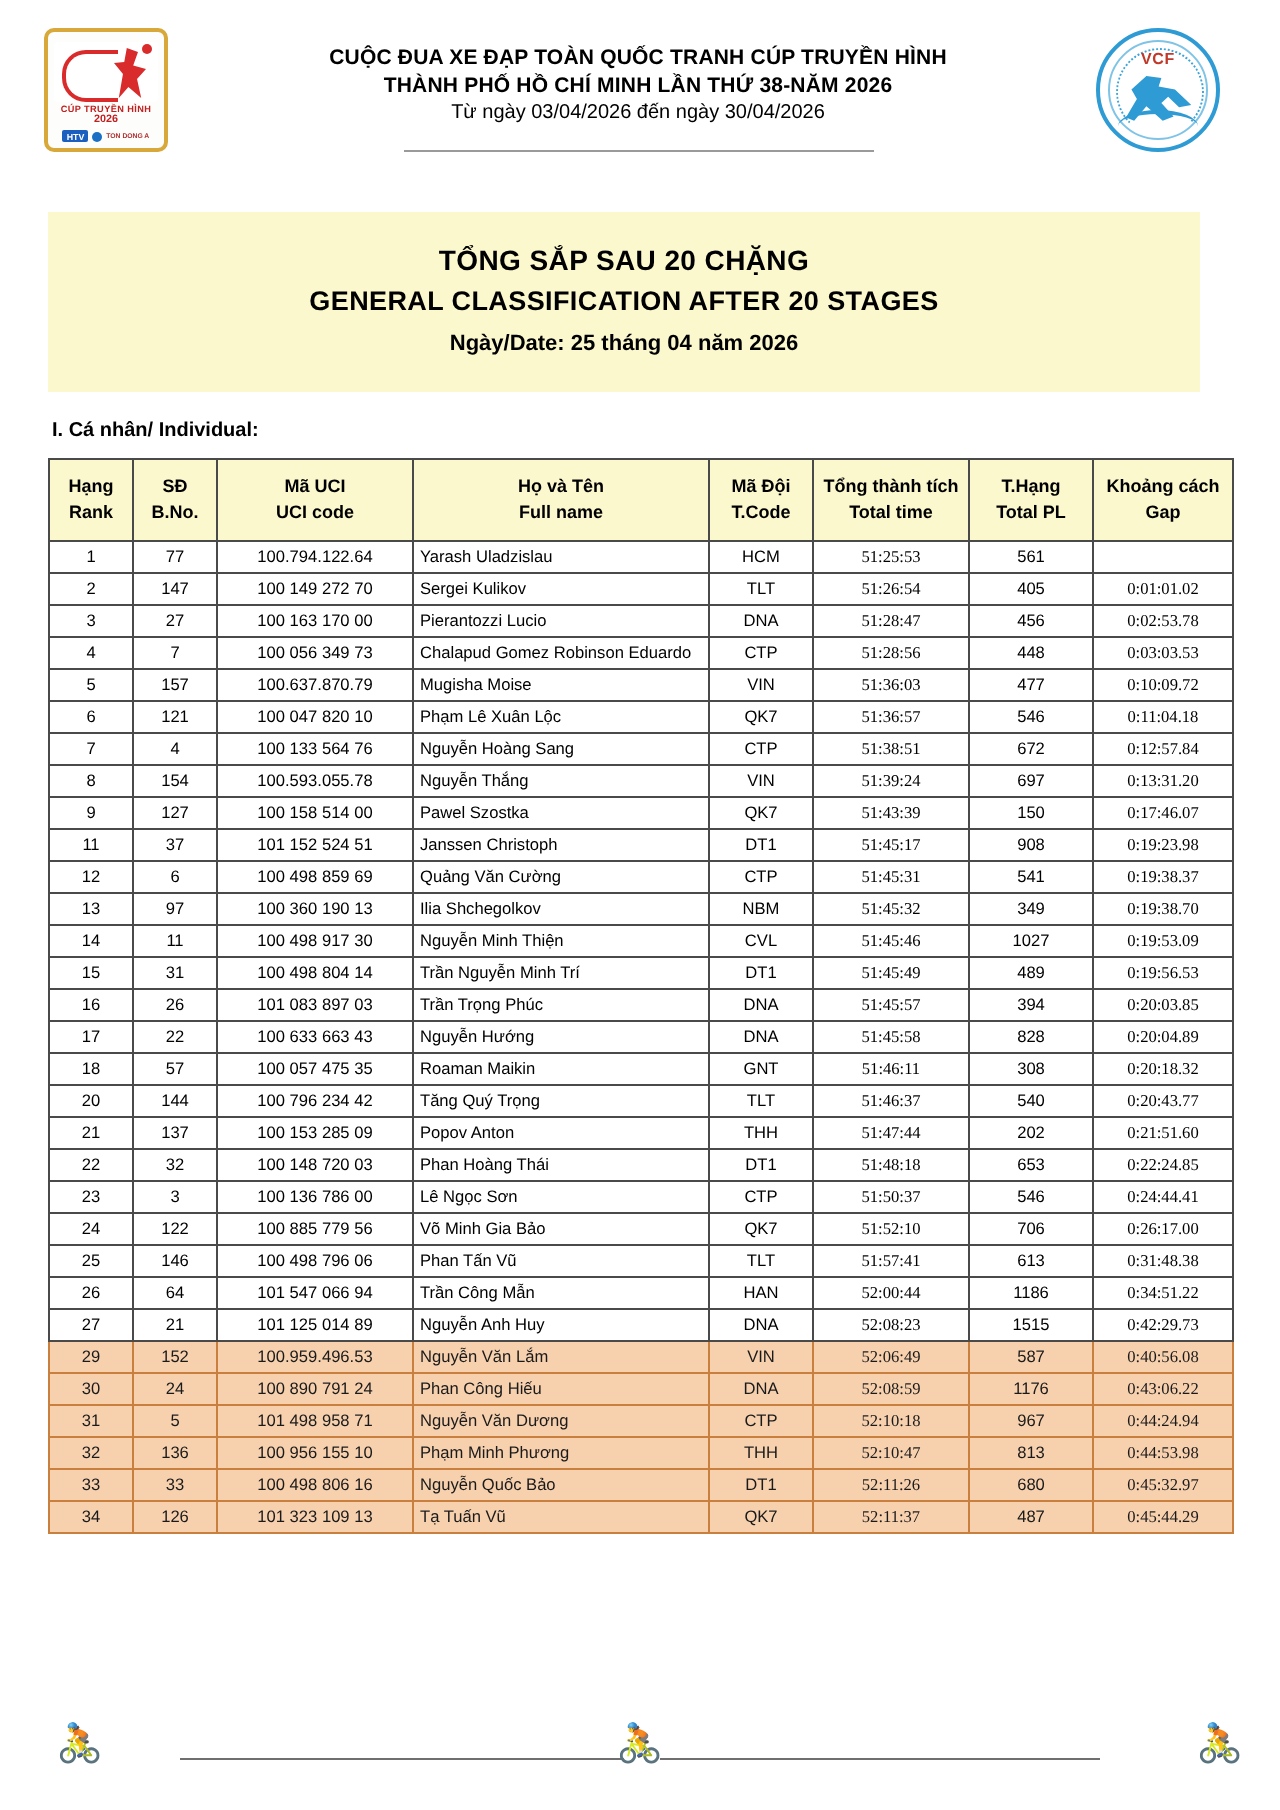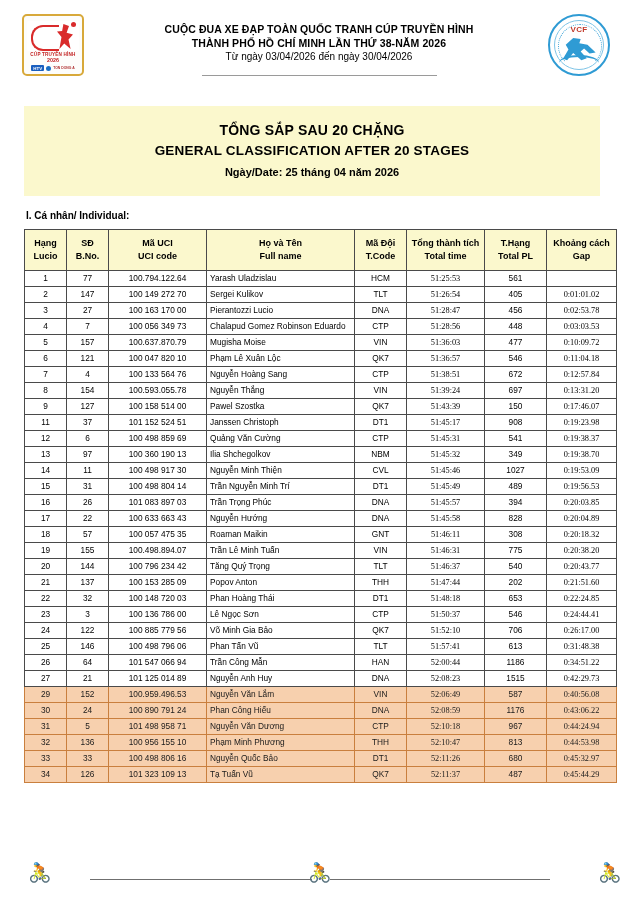--- a/index.html
+++ b/index.html
@@ -370,21 +370,21 @@
         <col class="w-name">
       <col class="w-tcode">
         <col class="w-time">
         <col class="w-pl">
         <col class="w-gap">
     </colgroup>
     <thead>
       <tr>
         <th>
           <span>Hạng</span>
-          <span>Lucio</span>
+          <span>Rank</span>
         </th>
         <th>
           <span>SĐ</span>
           <span>B.No.</span>
         </th>
         <th>
           <span>Mã UCI</span>
           <span>UCI code</span>
         </th>
         <th>
@@ -574,30 +574,20 @@
           <td class="c-rank">18</td>
           <td class="c-bno">57</td>
           <td class="c-uci">100 057 475 35</td>
           <td class="c-name">Roaman Maikin</td>
           <td class="c-tcode">GNT</td>
           <td class="c-time">51:46:11</td>
           <td class="c-pl">308</td>
           <td class="c-gap">0:20:18.32</td>
         </tr>
         <tr>
-          <td class="c-rank">19</td>
-          <td class="c-bno">155</td>
-          <td class="c-uci">100.498.894.07</td>
-          <td class="c-name">Trần Lê Minh Tuấn</td>
-          <td class="c-tcode">VIN</td>
-          <td class="c-time">51:46:31</td>
-          <td class="c-pl">775</td>
-          <td class="c-gap">0:20:38.20</td>
-        </tr>
-        <tr>
           <td class="c-rank">20</td>
           <td class="c-bno">144</td>
           <td class="c-uci">100 796 234 42</td>
           <td class="c-name">Tăng Quý Trọng</td>
           <td class="c-tcode">TLT</td>
           <td class="c-time">51:46:37</td>
           <td class="c-pl">540</td>
           <td class="c-gap">0:20:43.77</td>
         </tr>
         <tr>

